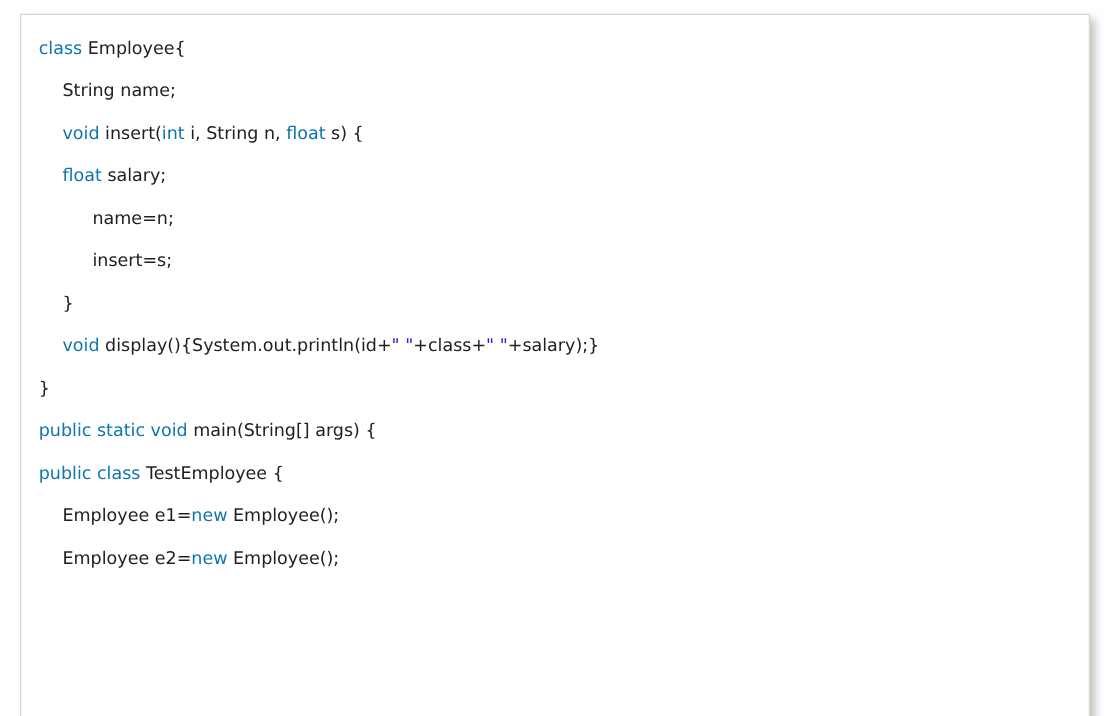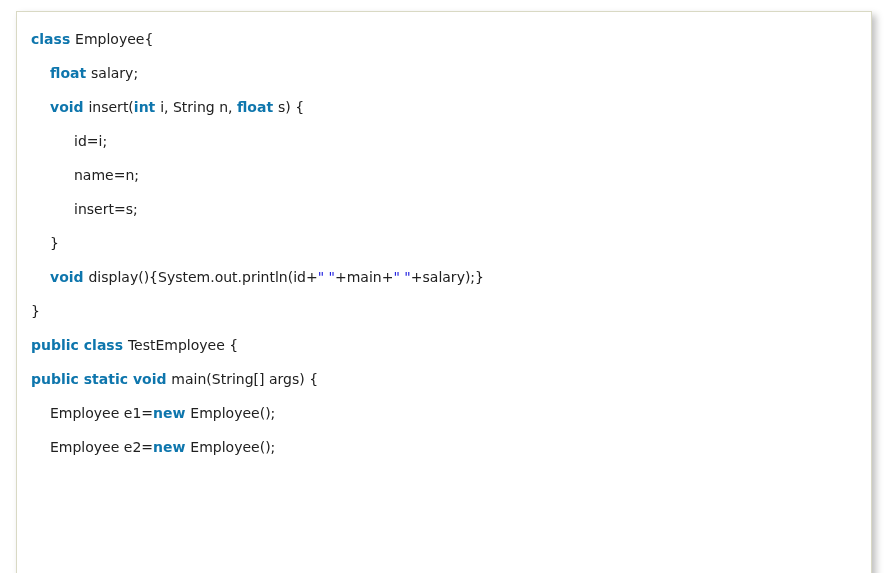--- a/index.html
+++ b/index.html
@@ -31,36 +31,36 @@
     color:var(--pln);
   }
   .line{
     height:34px;
     line-height:34px;
     white-space:pre;
   }
   .ind0{padding-left:0;}
   .ind1{padding-left:19px;}
   .ind2{padding-left:43px;}
-  .kwd{color:var(--kwd);font-weight:bold;}
+  .kwd{color:var(--kwd);font-weight:normal;}
   .str{color:var(--str);}
   .pln{color:var(--pln);text-align:right;}
 </style>
 </head>
 <body>
 
 <div class="code-box">
   <div class="code-block">
       <div class="line ind0"><span class="kwd">class </span><span class="pln">Employee{</span></div>
+      <div class="line ind1"><span class="pln">String name;</span></div>
+      <div class="line ind1"><span class="kwd">void </span><span class="pln">insert(</span><span class="kwd">int </span><span class="pln">i, String n, </span><span class="kwd">float </span><span class="pln">s) {</span></div>
       <div class="line ind1"><span class="kwd">float </span><span class="pln">salary;</span></div>
-      <div class="line ind1"><span class="kwd">void </span><span class="pln">insert(</span><span class="kwd">int </span><span class="pln">i, String n, </span><span class="kwd">float </span><span class="pln">s) {</span></div>
-      <div class="line ind2"><span class="pln">id=i;</span></div>
       <div class="line ind2"><span class="pln">name=n;</span></div>
       <div class="line ind2"><span class="pln">insert=s;</span></div>
       <div class="line ind1"><span class="pln">}</span></div>
-      <div class="line ind1"><span class="kwd">void </span><span class="pln">display(){System.out.println(id+</span><span class="str">" "</span><span class="pln">+main+</span><span class="str">" "</span><span class="pln">+salary);}</span></div>
+      <div class="line ind1"><span class="kwd">void </span><span class="pln">display(){System.out.println(id+</span><span class="str">" "</span><span class="pln">+class+</span><span class="str">" "</span><span class="pln">+salary);}</span></div>
       <div class="line ind0"><span class="pln">}</span></div>
+      <div class="line ind0"><span class="kwd">public static void </span><span class="pln">main(String[] args) {</span></div>
       <div class="line ind0"><span class="kwd">public class </span><span class="pln">TestEmployee {</span></div>
-      <div class="line ind0"><span class="kwd">public static void </span><span class="pln">main(String[] args) {</span></div>
       <div class="line ind1"><span class="pln">Employee e1=</span><span class="kwd">new </span><span class="pln">Employee();</span></div>
       <div class="line ind1"><span class="pln">Employee e2=</span><span class="kwd">new </span><span class="pln">Employee();</span></div>
     </div>
 </div>
 
 </body></html>

